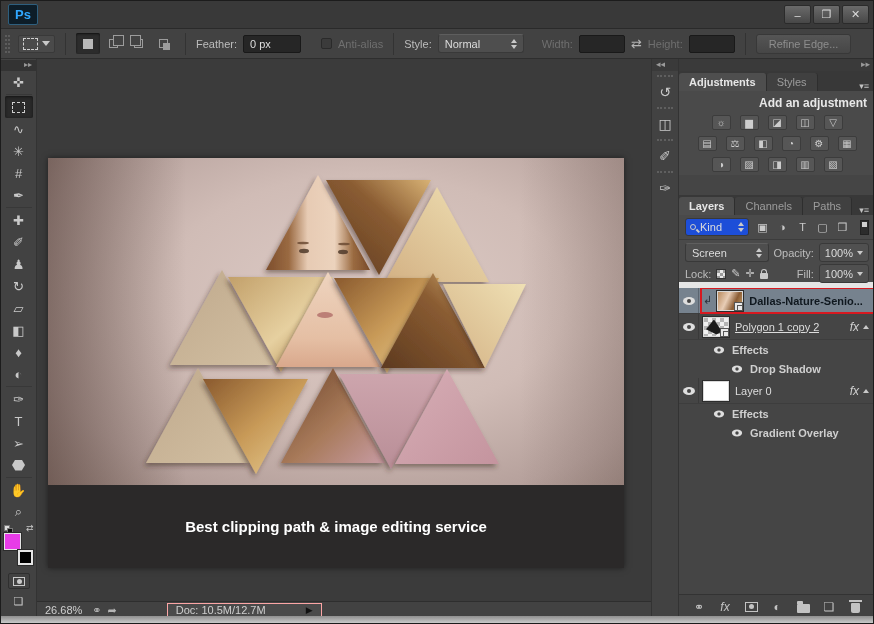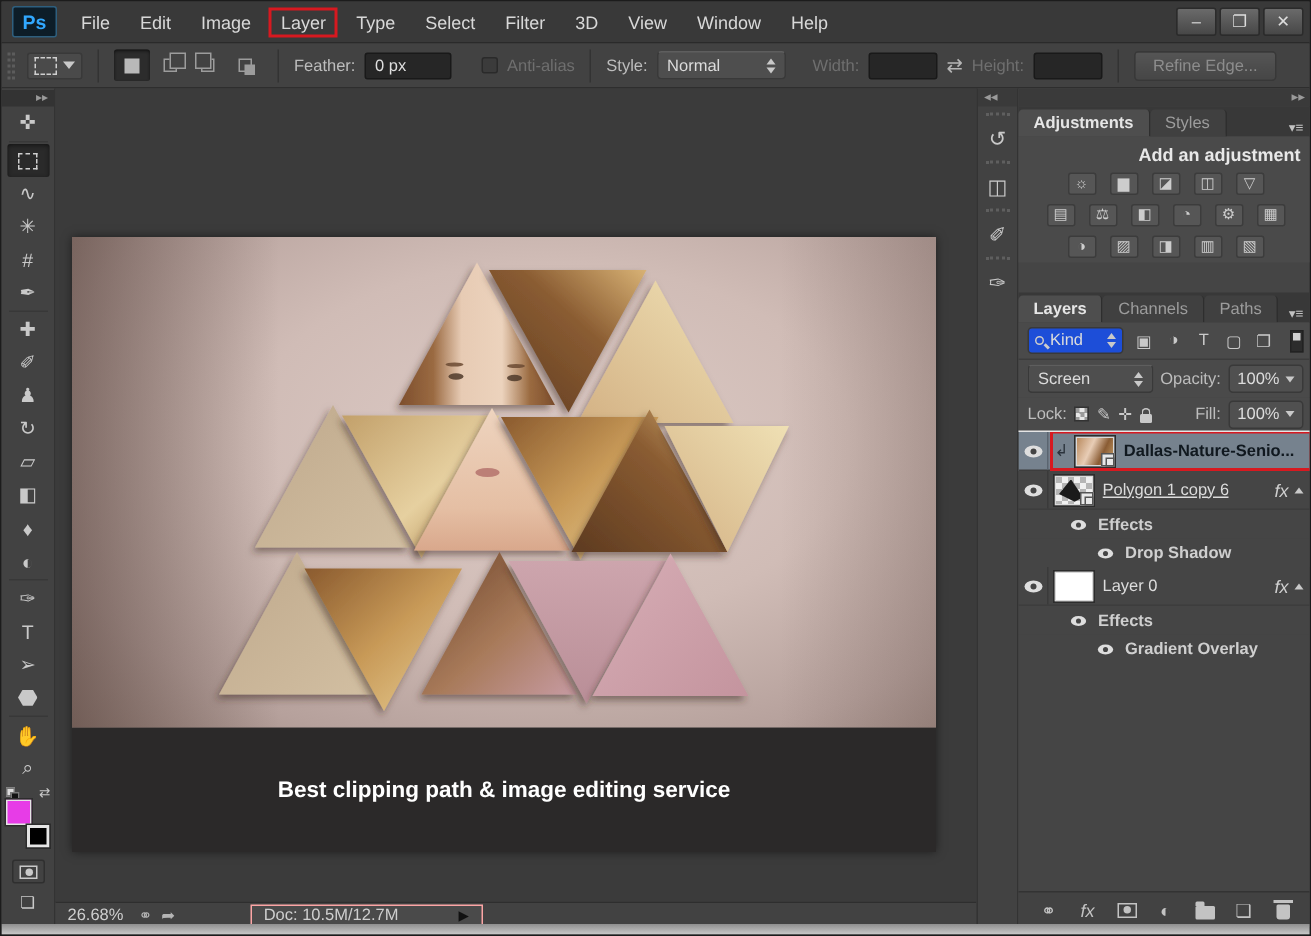--- a/index.html
+++ b/index.html
@@ -115,21 +115,21 @@
   .filter-row { height:25px; border-bottom:1px solid #3c3c3c; }
   .kind-combo { width:64px; height:18px; background:#1d4ed8; border:1px solid #393939; border-radius:3px; display:flex; align-items:center; gap:4px; padding:0 4px; color:#dcdcdc; }
   .mag { width:6px; height:6px; border:1.5px solid #ccc; border-radius:50%; position:relative; }
   .mag::after { content:""; position:absolute; left:5px; top:5px; width:4px; height:1.5px; background:#ccc; transform:rotate(45deg); }
   .f-ico { width:17px; height:16px; color:#c9c9c9; font-size:11px; display:flex; align-items:center; justify-content:center; }
   .f-toggle { width:9px; height:15px; background:#2c2c2c; border:1px solid #222; margin-left:auto; position:relative; }
   .f-toggle::before { content:""; position:absolute; left:1px; top:1px; width:5px; height:5px; background:#cfcfcf; }
   .blend-row { height:25px; }
   .blend-select { width:118px; height:19px; }
   .val-box { height:19px; background:#505050; border:1px solid #393939; border-radius:3px; display:flex; align-items:center; gap:4px; padding:0 5px; color:#dcdcdc; }
-  .lock-row { height:23px; border-bottom:1px solid #e5e5e5; }
+  .lock-row { height:23px; border-bottom:6px solid #e5e5e5; }
   .checker8 { width:10px; height:10px; background:conic-gradient(#e8e8e8 0 25%, #9b9b9b 0 50%, #e8e8e8 0 75%, #9b9b9b 0); background-size:6px 6px; border:1px solid #333; }
   .lock-ico { color:#c9c9c9; font-size:11px; }
   .padlock { width:8px; height:6px; background:#c9c9c9; border-radius:1px; position:relative; margin-top:5px; }
   .padlock::before { content:""; position:absolute; left:1px; top:-4px; width:4px; height:3px; border:1.5px solid #c9c9c9; border-bottom:none; border-radius:3px 3px 0 0; }
 
   .layer-list { flex:1; background:#454545; overflow:hidden; }
   .layer-row { position:relative; height:26px; display:flex; align-items:center; border-bottom:1px solid #3d3d3d; }
   .layer-row.selected { background:#76828e; }
   .eye-cell { width:20px; align-self:stretch; display:flex; align-items:center; justify-content:center; border-right:1px solid #3a3a3a; }
   .layer-row.selected .eye-cell { border-right-color:#5a6570; }
@@ -167,33 +167,20 @@
 
   .win-frame-bottom { position:absolute; left:0; bottom:0; width:874px; height:7px; background:linear-gradient(#8f8f8f,#c9c9c9); }
 </style>
 </head>
 <body>
 
 <div class="window">
 
   <div class="menubar">
     <div class="ps-logo">Ps</div>
-    <div class="menu-items" id="menu-items">
-        <span class="menu-item">File</span>
-        <span class="menu-item">Edit</span>
-        <span class="menu-item">Image</span>
-        <span class="menu-item annotated">Layer</span>
-        <span class="menu-item">Type</span>
-        <span class="menu-item">Select</span>
-        <span class="menu-item">Filter</span>
-        <span class="menu-item">3D</span>
-        <span class="menu-item">View</span>
-        <span class="menu-item">Window</span>
-        <span class="menu-item">Help</span>
-      </div>
     <div class="win-controls">
       <div class="win-btn">–</div>
       <div class="win-btn">❐</div>
       <div class="win-btn">✕</div>
     </div>
   </div>
 
   <div class="optionsbar">
     <div class="grip"></div>
     <div class="tool-preset">
@@ -516,21 +503,21 @@
           </div>
 
           <div class="layer-row">
             <div class="eye-cell">
                 <span class="eye"></span>
               </div>
             <div class="thumb checker-mini">
               <span class="blob"></span>
               <span class="so-badge"></span>
             </div>
-            <span class="layer-name underlined">Polygon 1 copy 6</span>
+            <span class="layer-name underlined">Polygon 1 copy 2</span>
             <span class="fx-label">fx</span>
             <span class="fx-caret">
                 <span class="tri-up"></span>
               </span>
           </div>
           <div class="sub-row indent1">
             <span class="eye"></span>
             <span class="sub-label">Effects</span>
           </div>
           <div class="sub-row indent2">

